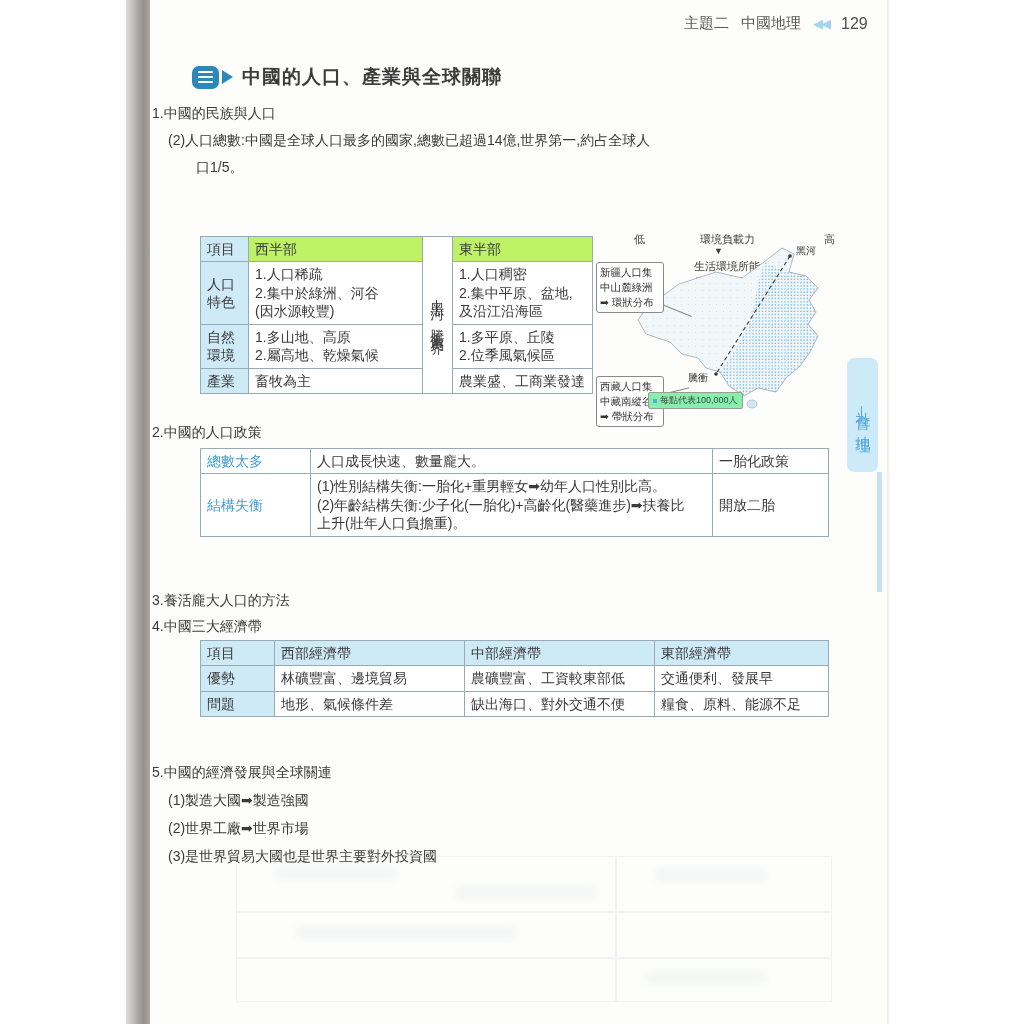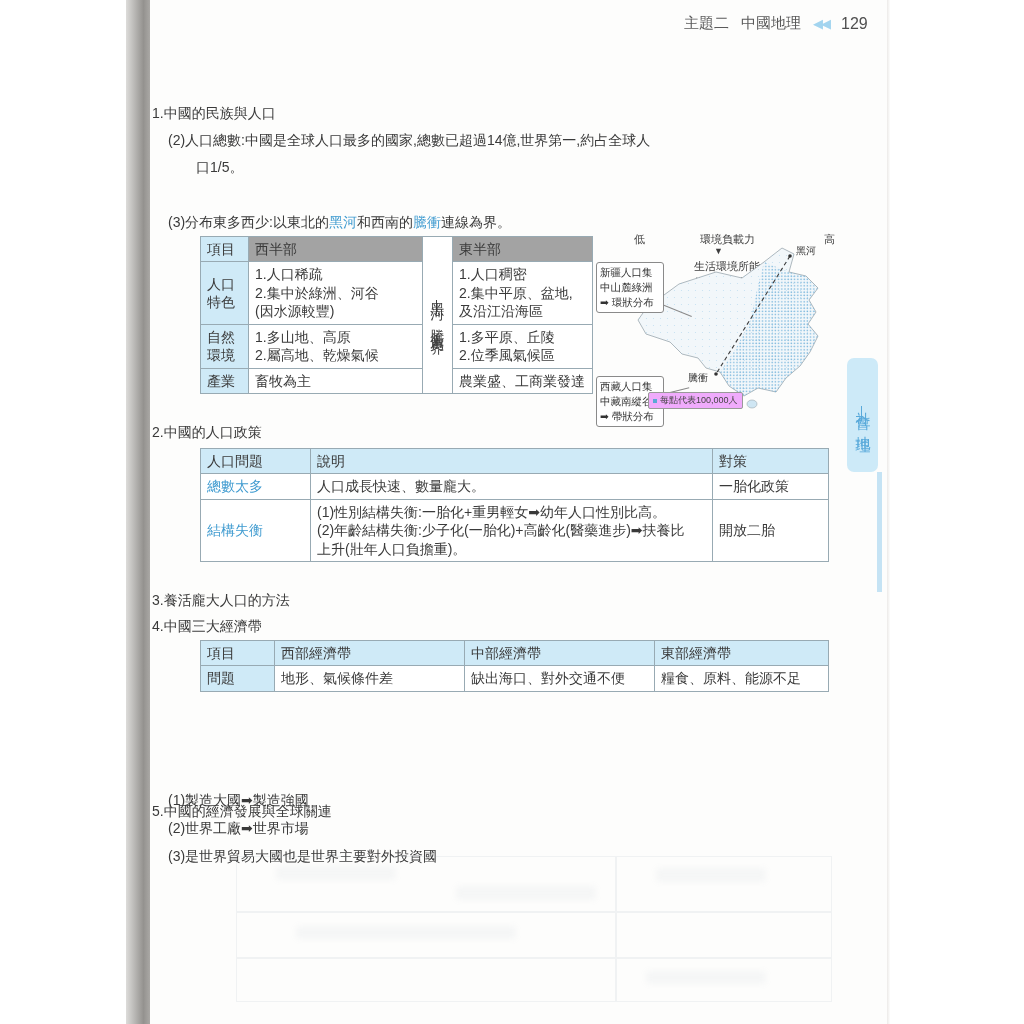--- a/index.html
+++ b/index.html
@@ -32,33 +32,33 @@
   .play-icon { width:0; height:0; margin-left:3px; border-left:11px solid #2e87b8;
     border-top:7px solid transparent; border-bottom:7px solid transparent; }
   .sec-title-text { margin-left:9px; font-size:19px; font-weight:bold; color:#3c3c3c; letter-spacing:1px; }
 
   
   table.tbl { position:absolute; border-collapse:collapse; table-layout:fixed;
     font-size:14px; color:#3a3a3a; background:#ffffff; }
   .tbl th, .tbl td { border:1px solid #98aab3; padding:3px 6px; font-weight:normal;
     line-height:1.32; vertical-align:middle; text-align:left; }
   .hc { background:#cfeaf7; text-align:center; }
-  .wh { background:#a3a3a3; text-align:center; }
+  .wh { background:#bef264; text-align:center; }
   .bluetxt { color:#3f9bd0; text-align:center; }
   .ctr { text-align:center; }
   .vert { writing-mode:vertical-rl; text-align:center; letter-spacing:4px; padding:4px 2px;
     margin:0 auto; background:#ffffff; }
   td.vcell { text-align:center; vertical-align:middle; padding:2px; }
 
   
   .map-box { position:absolute; left:596px; top:226px; width:252px; height:200px; font-size:11px; color:#3d3d3d; }
   .map-box .abs { position:absolute; }
   .callout { position:absolute; width:68px; background:#ffffff; border:1px solid #8a8a8a;
     border-radius:3px; padding:2px 3px; font-size:10.5px; line-height:1.42; color:#333; white-space:pre-line; }
-  .legend { position:absolute; border:1px solid #9a9a9a; background:#f0abfc; border-radius:2px;
+  .legend { position:absolute; border:1px solid #9a9a9a; background:#86efac; border-radius:2px;
     padding:1px 4px; font-size:9px; color:#444; display:flex; align-items:center; gap:3px; }
   .legend .dot { width:4px; height:4px; background:#5aa9d6; display:inline-block; }
   .conn { position:absolute; height:1px; background:#8a8a8a; transform-origin:left center; }
 
   
   .side-tab { position:absolute; left:847px; top:358px; width:31px; height:114px; background:#cdeaf8;
     border-radius:7px; display:flex; align-items:center; justify-content:center; }
   .side-tab span { writing-mode:vertical-rl; font-size:15px; color:#58a9da; letter-spacing:3px; }
   .side-tab-line { position:absolute; left:877px; top:472px; width:5px; height:120px; background:#c5e3f4; }
 
@@ -75,27 +75,33 @@
   <div class="page"></div>
   <div class="page-edge"></div>
 
   <div class="pg-header">
     <span>主題二</span>
     <span>中國地理</span>
     <span class="chev">◀◀</span>
     <span class="pgnum">129</span>
   </div>
 
+  <div class="sec-title">
+    <div class="list-icon">
+      <div></div>
+      <div></div>
+      <div></div>
+    </div>
+    <div class="play-icon"></div>
+    <div class="sec-title-text">中國的人口、產業與全球關聯</div>
+  </div>
 
   <div class="t" style="left:152px; top:104px;">1.中國的民族與人口</div>
   <div class="t" style="left:168px; top:131px;">(2)人口總數:中國是全球人口最多的國家,總數已超過14億,世界第一,約占全球人</div>
   <div class="t" style="left:196px; top:158px;">口1/5。</div>
-  <div class="t" style="left:168px; top:213px;">
-    <span>(3)分布東多西少:以東北的</span><span class="term">黑河</span><span>和西南的</span><span class="term">騰衝</span><span>連線為界。</span>
-  </div>
 
   <table class="tbl" style="left:200px; top:236px; width:392px;">
     <colgroup>
         <col style="width:48px">
         <col style="width:174px">
         <col style="width:30px">
         <col style="width:140px">
       </colgroup>
     <tbody>
         <tr>
@@ -174,25 +180,20 @@
   </div>
 
   <div class="t" style="left:152px; top:423px;">2.中國的人口政策</div>
   <table class="tbl" style="left:200px; top:448px; width:628px;">
     <colgroup>
         <col style="width:110px">
         <col style="width:402px">
         <col style="width:116px">
       </colgroup>
     <tbody>
-        <tr>
-      <th class="hc">人口問題</th>
-      <th class="hc">說明</th>
-      <th class="hc">對策</th>
-    </tr>
     <tr>
       <td class="bluetxt">總數太多</td>
       <td>人口成長快速、數量龐大。</td>
       <td>一胎化政策</td>
     </tr>
     <tr>
       <td class="bluetxt">結構失衡</td>
       <td class="ml">(1)性別結構失衡:一胎化+重男輕女➡幼年人口性別比高。
 (2)年齡結構失衡:少子化(一胎化)+高齡化(醫藥進步)➡扶養比
   上升(壯年人口負擔重)。</td>
@@ -212,29 +213,35 @@
         <col style="width:174px">
       </colgroup>
     <tbody>
         <tr>
       <th class="hc">項目</th>
       <th class="hc">西部經濟帶</th>
       <th class="hc">中部經濟帶</th>
       <th class="hc">東部經濟帶</th>
     </tr>
     <tr>
+      <th class="hc">優勢</th>
+      <td class="ctr">林礦豐富、邊境貿易</td>
+      <td class="ctr">農礦豐富、工資較東部低</td>
+      <td class="ctr">交通便利、發展早</td>
+    </tr>
+    <tr>
       <th class="hc">問題</th>
       <td class="ctr">地形、氣候條件差</td>
       <td class="ctr">缺出海口、對外交通不便</td>
       <td class="ctr">糧食、原料、能源不足</td>
     </tr>
   </tbody>
     </table>
 
-  <div class="t" style="left:152px; top:763px;margin-top:39px;">5.中國的經濟發展與全球關連</div>
+  <div class="t" style="left:152px; top:763px;">5.中國的經濟發展與全球關連</div>
   <div class="t" style="left:168px; top:791px;">(1)製造大國➡製造強國</div>
   <div class="t" style="left:168px; top:819px;">(2)世界工廠➡世界市場</div>
   <div class="t" style="left:168px; top:847px;">(3)是世界貿易大國也是世界主要對外投資國</div>
 
   <div class="side-tab">
     <span>社會—地理</span>
   </div>
   <div class="side-tab-line"></div>
 
   <div class="ghost">

